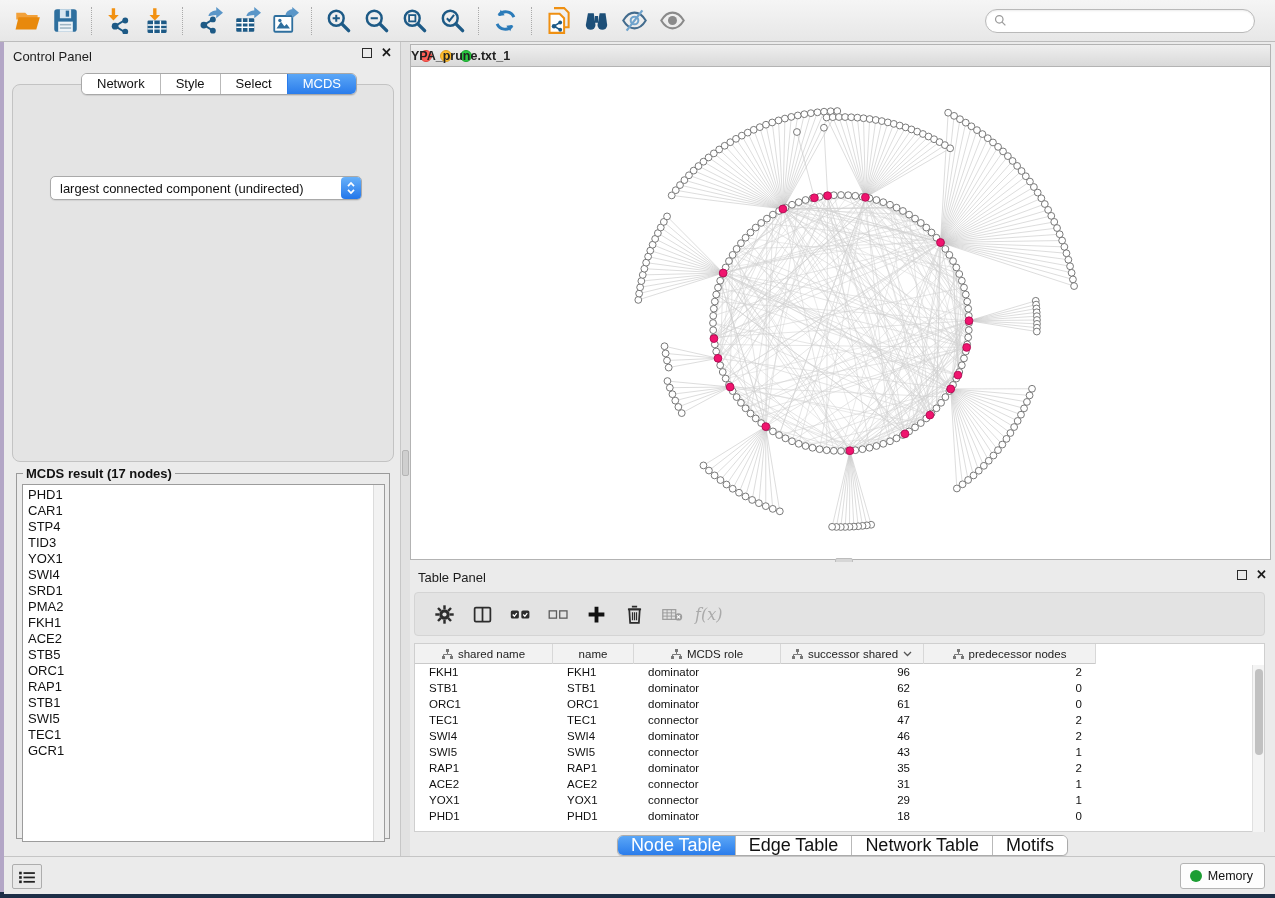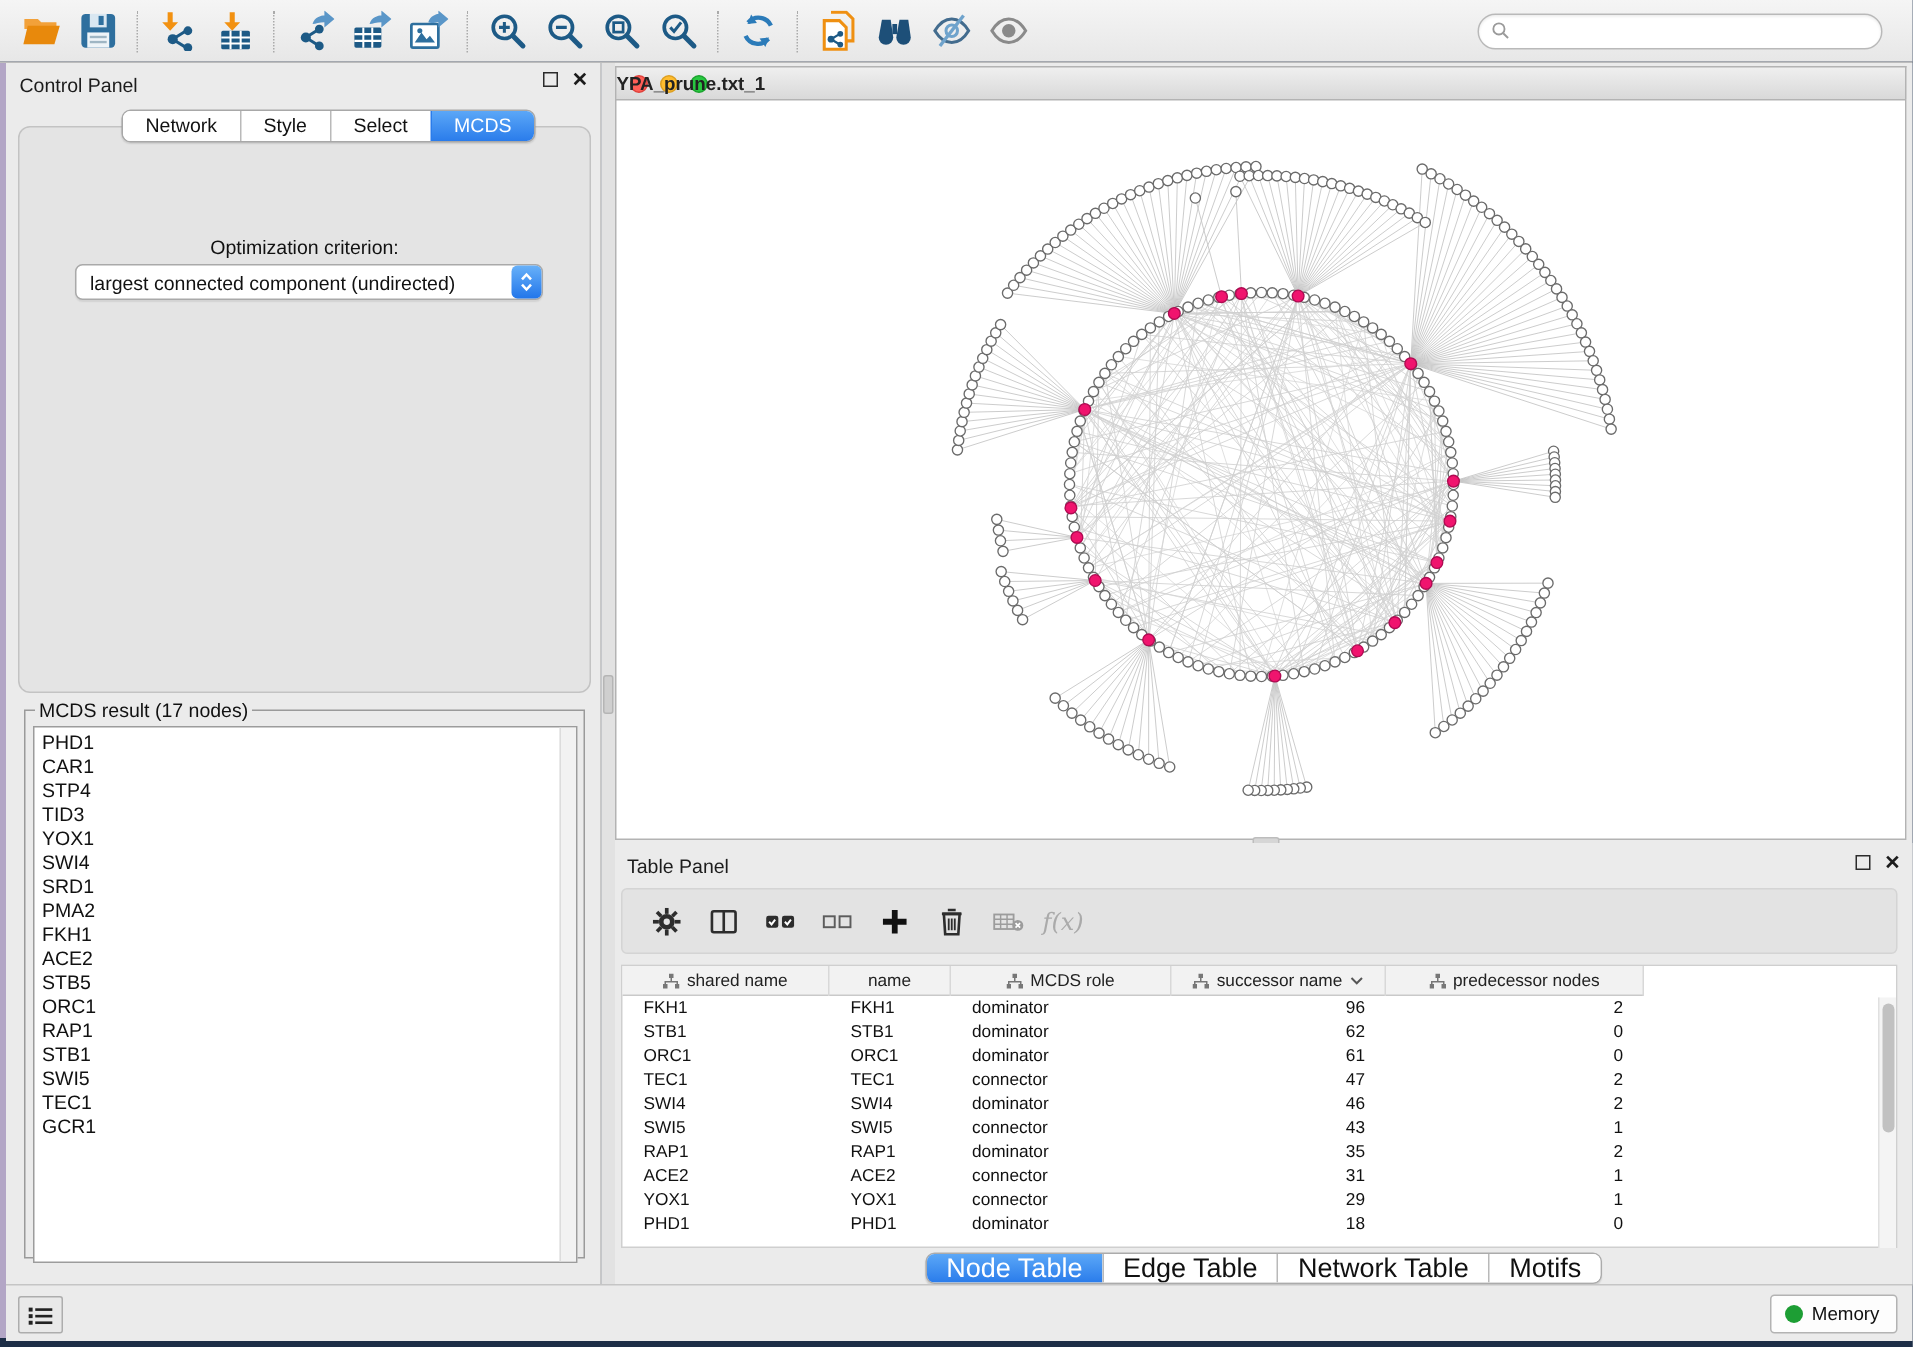--- a/index.html
+++ b/index.html
@@ -51,21 +51,21 @@
   .combo-btn { width:20px; height:22px; border-radius:4px; margin-right:0px;
     background:linear-gradient(180deg,#68b1f9,#2276ea); display:flex; align-items:center; justify-content:center; }
   .btn-row { position:absolute; left:0; top:126px; width:100%; display:flex; justify-content:center; gap:13px; }
   .mac-btn { height:23px; padding:0 16px; background:linear-gradient(180deg,#ffffff,#f1f1f1);
     border:1px solid #a7a7a7; border-radius:5px; font-size:13px; color:#111; cursor:pointer;
     font-family:"Liberation Sans",sans-serif; }
   .mac-btn.focused { box-shadow:0 0 0 3px #a5c8f3; border-color:#6f9fe0; }
 
   .result-box { position:absolute; left:12px; top:424px; width:374px; height:373px;
     border:1px solid #9a9a9a; background:transparent; }
-  .result-box legend { font-size:13px; color:#111; margin-left:6px; padding:0 3px; }
+  .result-box legend { font-size:13px; color:#111; margin-left:6px; padding:0 3px;font-weight:bold; }
   .result-inner { position:absolute; left:5px; top:3px; width:363px; height:358px;
     background:#fff; border:1px solid #9c9c9c; overflow:hidden; }
   .result-list { position:absolute; left:0; top:2px; width:350px; }
   .result-item { font-size:13px; color:#111; line-height:16px; padding-left:5px; }
   .result-scroll { position:absolute; right:0; top:0; width:11px; height:100%;
     background:#f2f2f2; border-left:1px solid #dcdcdc; }
 
   
   .vsplit { position:absolute; left:401px; top:42px; width:9px; height:814px; background:#e2e2e2; }
   .vsplit .knob { position:absolute; left:1px; top:408px; width:7px; height:26px; background:#cfcfcf;
@@ -291,21 +291,20 @@
         <span class="close-ic">✕</span>
       </span>
     </div>
     <div class="cp-tabs" id="cp-tabs">
           <div class="seg">Network</div>
           <div class="seg">Style</div>
           <div class="seg">Select</div>
           <div class="seg active">MCDS</div>
         </div>
     <div class="cp-inner">
-      <div class="opt-label">Optimization criterion:</div>
       <div class="combo">
         <span class="combo-text">largest connected component (undirected)</span>
         <span class="combo-btn">
           <svg viewBox="0 0 10 14" width="10" height="14">
             <path d="M2 5.2L5 2l3 3.2" fill="none" stroke="#fff" stroke-width="1.7"></path>
             <path d="M2 8.8L5 12l3-3.2" fill="none" stroke="#fff" stroke-width="1.7"></path>
           </svg>
         </span>
       </div>
     </div>
@@ -1173,21 +1172,21 @@
               </div>
               <div class="th" style="width: 143px;">
                 <svg width="11" height="11" viewBox="0 0 11 11">
                   <g fill="#777">
                     <rect x="4" y="0" width="3" height="3"></rect>
                     <rect x="0" y="7" width="3" height="3"></rect>
                     <rect x="8" y="7" width="3" height="3"></rect>
                   </g>
                   <path d="M5.5 3v2.5M5.5 5.5H1.5v2M5.5 5.5h4v2" fill="none" stroke="#777" stroke-width="1"></path>
                 </svg>
-                <span>successor name</span>
+                <span>successor shared</span>
                 <svg width="9" height="6" viewBox="0 0 9 6">
                   <path d="M1 1l3.5 3.5L8 1" fill="none" stroke="#555" stroke-width="1.3"></path>
                 </svg>
               </div>
               <div class="th" style="width: 172px;">
                 <svg width="11" height="11" viewBox="0 0 11 11">
                   <g fill="#777">
                     <rect x="4" y="0" width="3" height="3"></rect>
                     <rect x="0" y="7" width="3" height="3"></rect>
                     <rect x="8" y="7" width="3" height="3"></rect>

